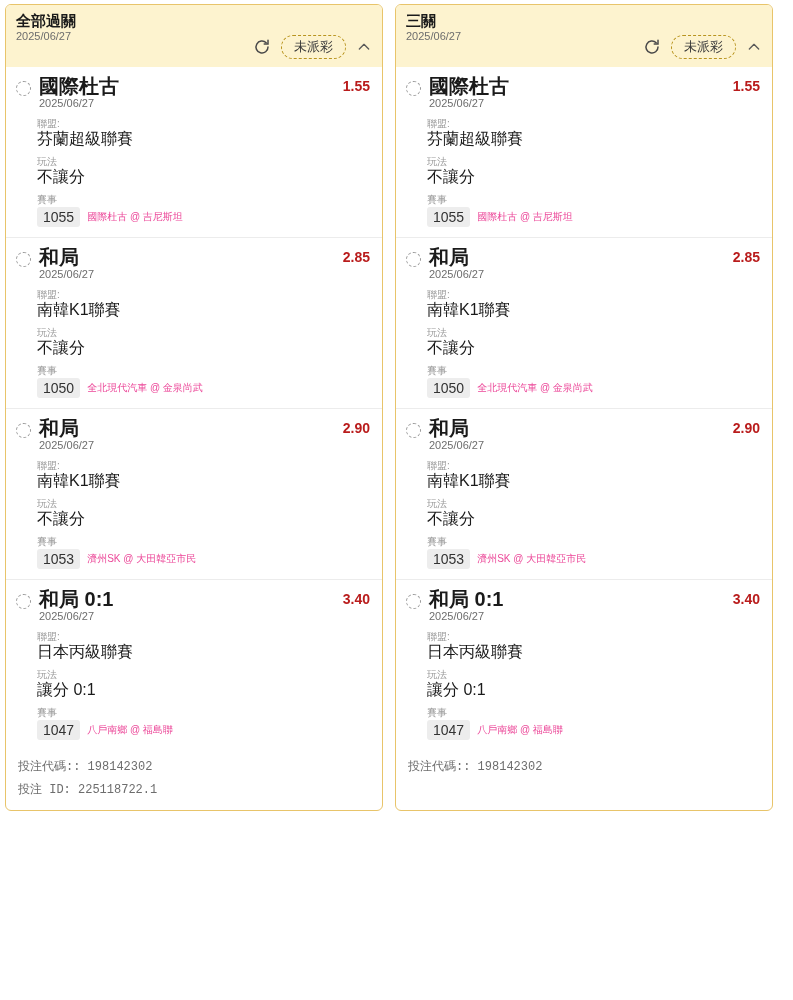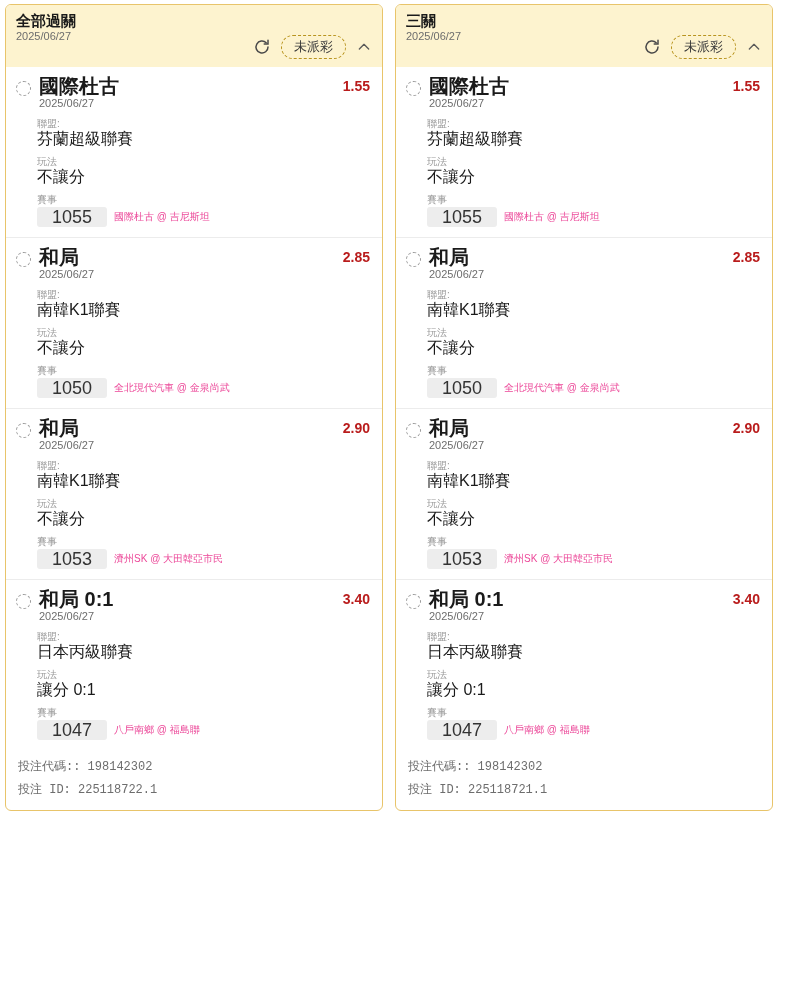--- a/index.html
+++ b/index.html
@@ -150,22 +150,22 @@
     line-height: 16px;
   }
   .event-row {
     display: flex;
     align-items: center;
     gap: 7px;
   }
   .event-code {
     background: #ededed;
     border-radius: 3px;
-    padding: 2px 15px;
-    font-size: 18px;
+    padding: 2px 6px;
+    font-size: 14px;
     color: #333;
     line-height: 16px;
   }
   .event-name {
     font-size: 10px;
     color: #ec4899;
     line-height: 16px;
   }
   
   .ticket-footer {
@@ -463,17 +463,16 @@
               <span class="event-name">八戶南鄉 @ 福島聯</span>
             </div>
           </div>
         </div>
       </div>
 
     </div>
 
     <div class="ticket-footer">
       <div class="footer-line">投注代碼:: 198142302</div>
-      <div class="footer-line">投注 ID: 225118721.1</div>
     </div>
   </div>
 
 </div>
 
 </body></html>

